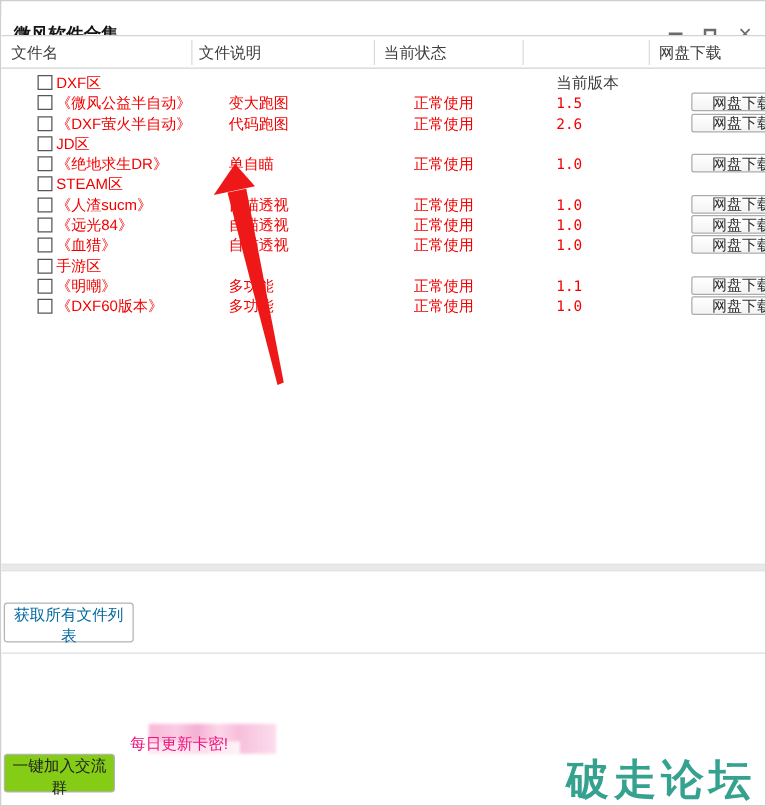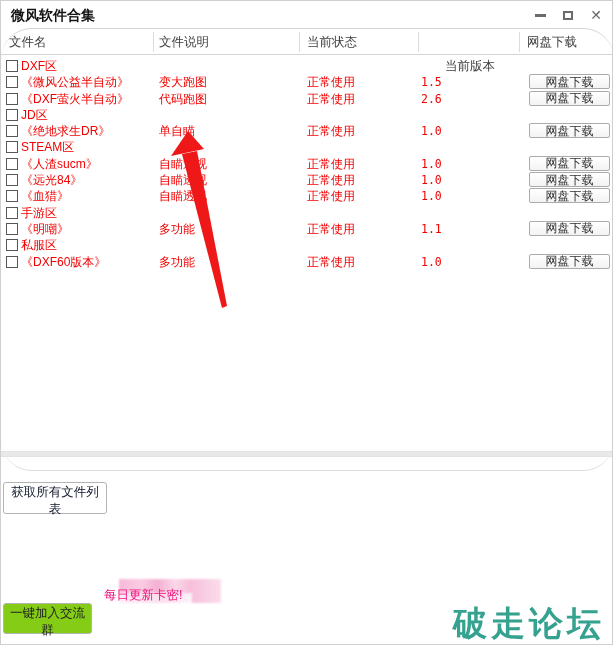--- a/index.html
+++ b/index.html
@@ -1,55 +1,55 @@
 <!DOCTYPE html>
 <html><head>
 <meta charset="utf-8">
 <style>
   html,body{margin:0;padding:0;background:#f4f4f4;font-family:"Liberation Sans","DejaVu Sans",sans-serif;}
   .window{
     position:relative;width:613px;height:645px;background:#fff;
     border:1px solid #cfcfcf;box-sizing:border-box;overflow:hidden;
   }
   
-  .titlebar{position:absolute;left:0;top:0;width:100%;height:27px;background:#fff;}
+  .titlebar{position:absolute;left:0;top:12px;width:100%;height:27px;background:#fff;}
   .title{position:absolute;left:10px;top:6px;font-size:14px;font-weight:bold;color:#141414;white-space:nowrap;}
   .winbtn{position:absolute;top:6px;width:20px;height:16px;cursor:default;display:flex;align-items:center;justify-content:center;}
   .btn-min{right:62px;}
   .btn-max{right:34px;}
   .btn-close{right:6px;}
   .glyph-min{width:11px;height:3px;background:#6b6b6b;}
   .glyph-max{width:10px;height:9px;border:2px solid #6b6b6b;box-sizing:border-box;background:#fff;}
   .glyph-close{color:#6b6b6b;font-size:14px;font-weight:bold;line-height:14px;}
   
-  .table{position:absolute;left:0;top:27px;width:613px;height:443px;border-top:1px solid #d4d4d4;border-bottom:1px solid #dedede;box-sizing:border-box;background:#fff;border-radius:31px;}
+  .table{position:absolute;left:0;top:27px;width:613px;height:495px;border-top:1px solid #d4d4d4;border-bottom:1px solid #dedede;box-sizing:border-box;background:#fff;}
   .thead{position:relative;height:25px;border-bottom:1px solid #d4d4d4;}
   .th{position:absolute;top:5px;font-size:12.5px;color:#3d3d3d;white-space:nowrap;}
   .th1{left:8px;} .th2{left:158px;} .th3{left:306px;font-family:Liberation Mono, monospace;} .th4{left:444px;margin-top:24px;} .th5{left:526px;}
   .vsep{position:absolute;top:3px;width:1px;height:20px;background:#dcdcdc;}
   .vs1{left:152px;} .vs2{left:298px;} .vs3{left:417px;} .vs4{left:518px;}
-  .tbody{position:relative;margin-top:3px;}
+  .tbody{position:relative;margin-top:3px;margin-left:24px;}
   .trow{position:relative;height:16.3px;}
   .cbox{position:absolute;left:5px;top:2px;width:10px;height:10px;border:1px solid #575757;background:#fff;box-sizing:content-box;}
   .cell{position:absolute;top:0;font-size:12px;line-height:16px;color:#f20000;white-space:nowrap;}
   .c-name{left:20px;}
   .c-desc{left:158px;}
   .c-status{left:306px;}
   .c-version{left:420px;font-family:"DejaVu Sans Mono","Liberation Mono",monospace;font-size:11.5px;}
   .dl-btn{
     position:absolute;left:528px;top:0;width:81px;height:15px;
     background:linear-gradient(#ffffff,#f3f3f3);border:1px solid #ababab;border-radius:2px;
     font-size:12px;color:#303030;line-height:12px;padding:0;font-family:inherit;cursor:pointer;
   }
   .hscroll{position:absolute;left:0;top:422px;width:613px;height:4px;background:#e9e9e9;border-top:1px solid #e2e2e2;border-bottom:1px solid #e2e2e2;box-sizing:content-box;}
   
   .get-list-btn{
     position:absolute;left:2px;top:481px;width:104px;height:32px;
     background:#fff;border:1px solid #b3b3b3;border-radius:3px;
-    font-size:12.5px;color:#0f172a;font-family:inherit;cursor:pointer;
+    font-size:12.5px;color:#0369a1;font-family:inherit;cursor:pointer;
   }
   .pwd{position:absolute;top:483px;right:13px;font-size:13px;font-weight:bold;color:#ef127d;white-space:nowrap;}
   .pwd-value{font-family:"DejaVu Sans Mono","Liberation Mono",monospace;font-size:12.5px;margin-left:4px;}
   .redacted{
     position:absolute;left:118px;top:578px;width:102px;height:24px;
     background:linear-gradient(90deg,#f6aed2 0%,#f9c3de 22%,#f3a2cb 38%,#fbd2e6 55%,#f6b4d6 70%,#fbd8e9 100%);
     filter:blur(1.2px);border-radius:1px;opacity:.85;
   }
   .redacted:after{
     content:"";position:absolute;left:0;bottom:0;width:72%;height:10px;
@@ -174,27 +174,20 @@
         <div class="trow">
           <span class="cbox"></span>
           <span class="cell c-name">《明嘲》</span>
           <span class="cell c-desc">多功能</span>
           <span class="cell c-status">正常使用</span>
           <span class="cell c-version">1.1</span>
           <button class="dl-btn">网盘下载</button>
         </div>
         <div class="trow">
           <span class="cbox"></span>
-          <span class="cell c-name">私服区</span>
-          <span class="cell c-desc"></span>
-          <span class="cell c-status"></span>
-          <span class="cell c-version"></span>
-        </div>
-        <div class="trow">
-          <span class="cbox"></span>
           <span class="cell c-name">《DXF60版本》</span>
           <span class="cell c-desc">多功能</span>
           <span class="cell c-status">正常使用</span>
           <span class="cell c-version">1.0</span>
           <button class="dl-btn">网盘下载</button>
         </div>
       </div>
     <div class="hscroll"></div>
   </div>
 

